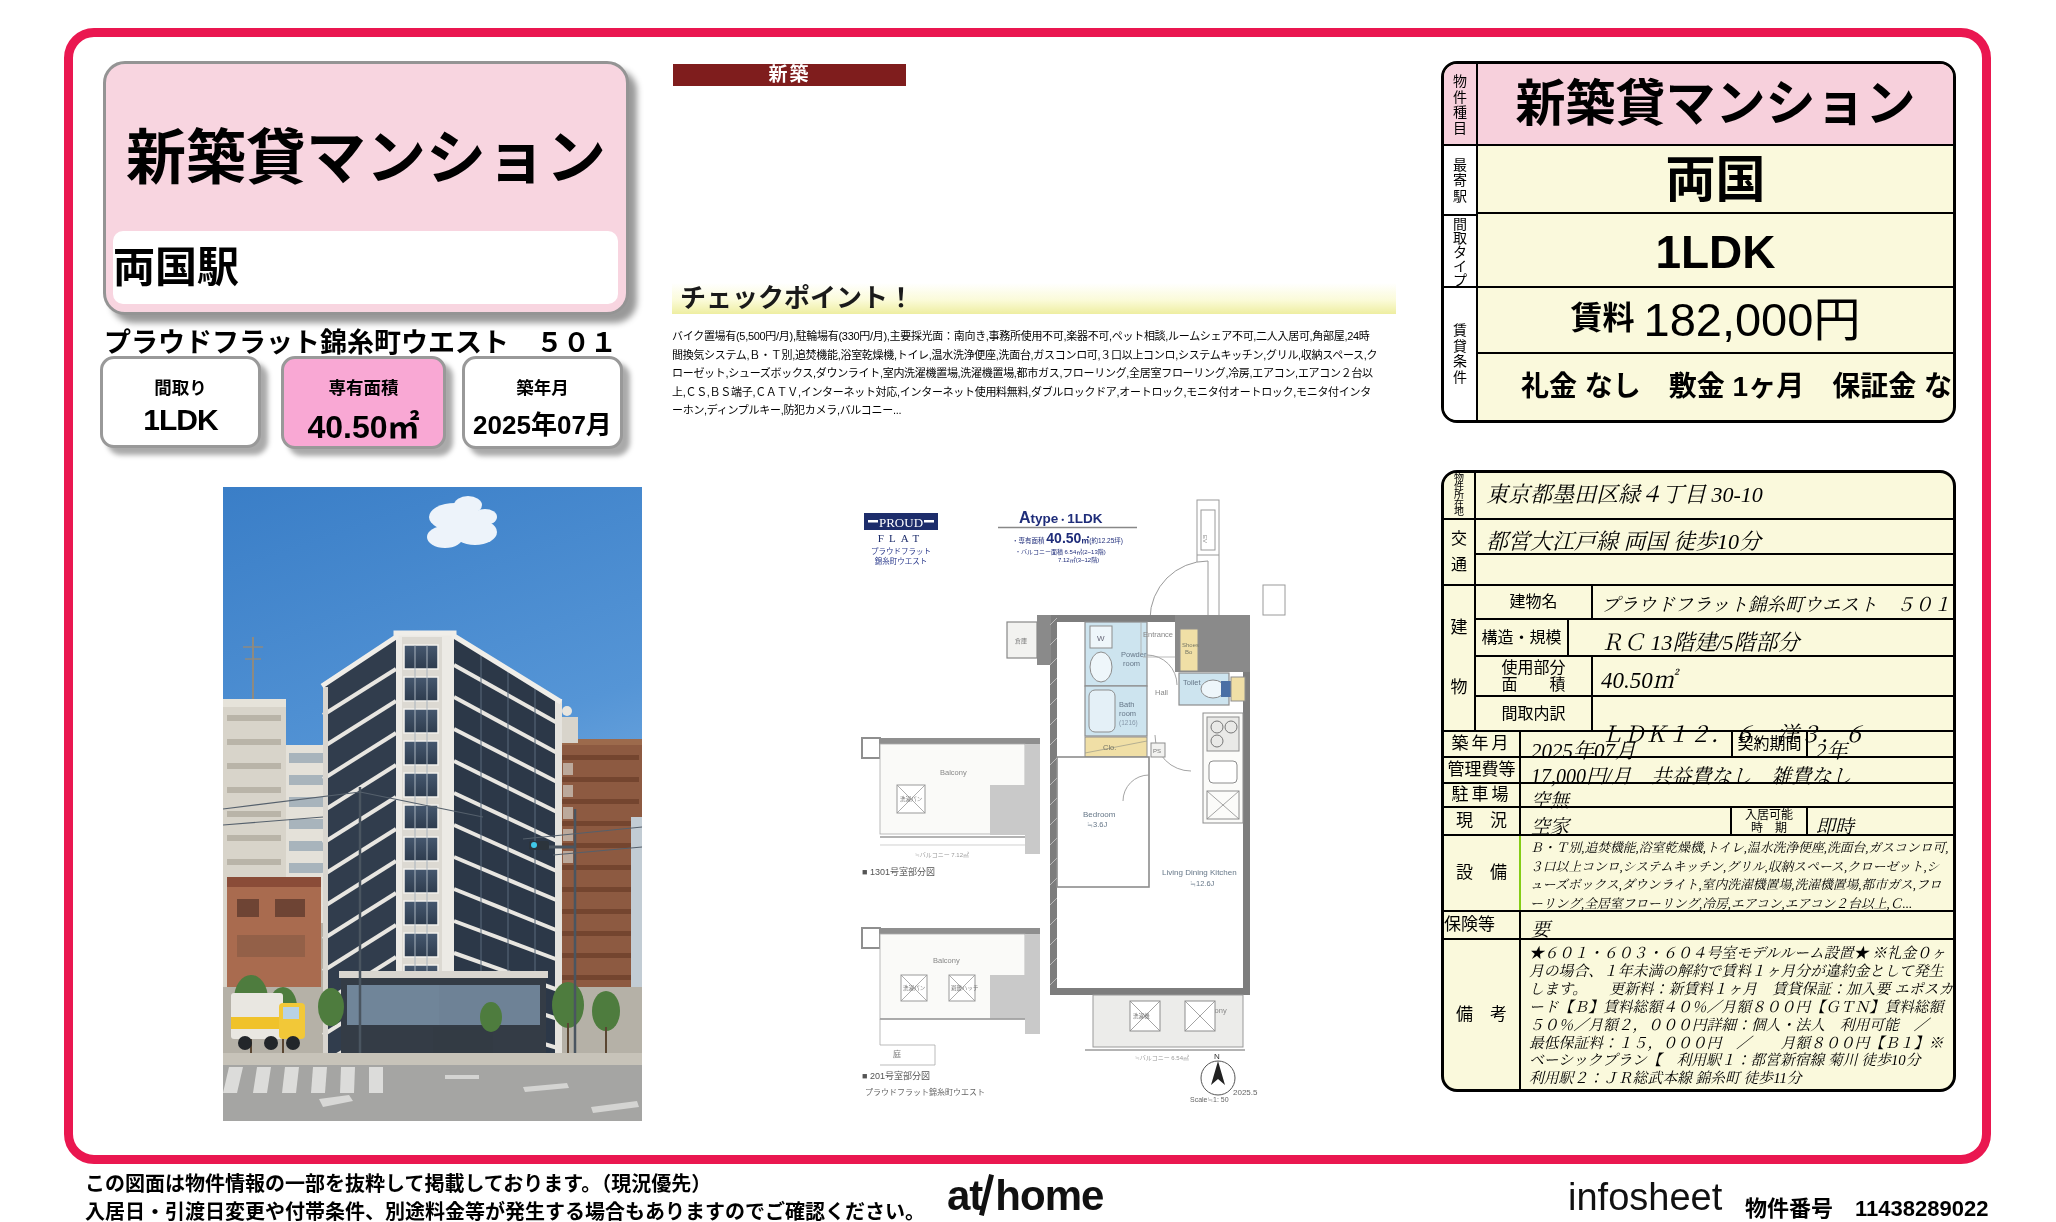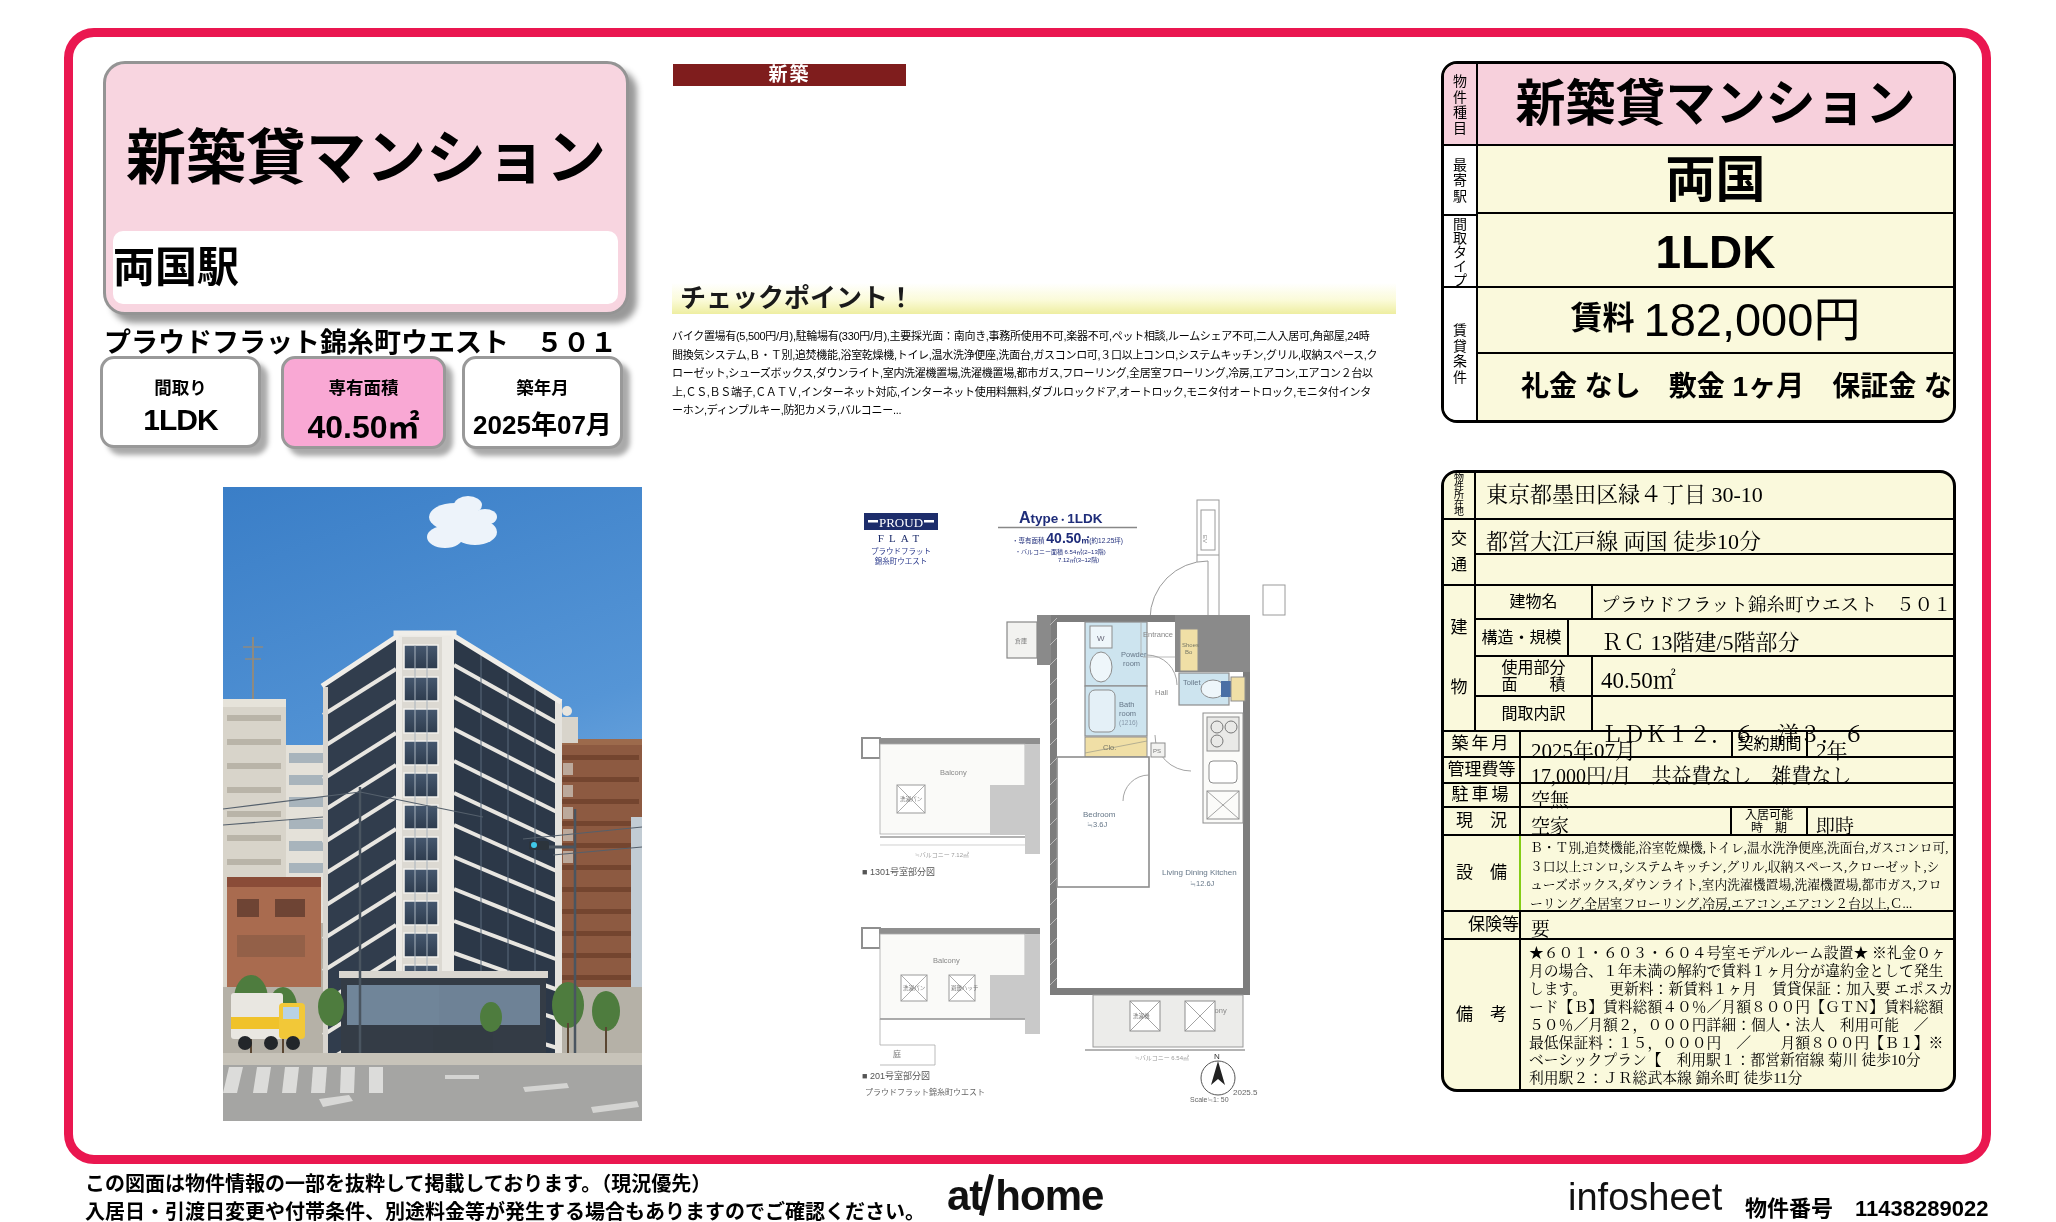--- a/index.html
+++ b/index.html
@@ -1,19 +1,19 @@
 <!DOCTYPE html>
 <html lang="ja"><head>
 <meta charset="utf-8">
 <style>
 html,body{margin:0;padding:0;background:#fff;}
 #page{position:relative;width:2056px;height:1222px;overflow:hidden;background:#fff;
   font-family:"Liberation Sans","Noto Sans CJK JP","Noto Sans JP",sans-serif;}
 .abs{position:absolute;}
-.mincho{font-family:"Liberation Serif","Noto Serif CJK JP","Noto Serif JP",serif;}
+.mincho{font-family:"Liberation Serif","Noto Serif CJK JP","Noto Serif JP",serif;font-style:italic;}
 .vlab{display:flex;flex-direction:column;align-items:center;justify-content:center;}
 </style>
 </head>
 <body>
 <div id="page">
 
 <div class="abs" style="left:64px;top:28px;width:1927px;height:1136px;border:9px solid #ea1750;border-radius:30px;box-sizing:border-box;"></div>
 
 <div class="abs" style="left:103px;top:61px;width:526px;height:254px;background:#f8d5e0;border:3px solid #949494;border-radius:22px;box-sizing:border-box;box-shadow:8px 8px 6px #999;"></div>
 
@@ -582,21 +582,21 @@
   <div class="abs" style="left:286px;top:335px;width:2px;height:26px;background:#000;"></div>
   <div class="abs" style="left:288px;top:335px;width:74px;height:26px;text-align:center;font-size:12px;line-height:13px;padding-top:1px;box-sizing:border-box;">入居可能<br>時　期</div>
   <div class="abs" style="left:362px;top:335px;width:2px;height:26px;background:#000;"></div>
   <div class="abs mincho" style="left:372px;top:338px;font-size:19px;">即時</div>
   <div class="abs" style="left:0;top:361px;width:509px;height:2px;background:#000;"></div>
 
   <div class="abs" style="left:0;top:363px;width:77px;height:74px;border-right:2px solid #84cc16;box-sizing:border-box;text-align:center;line-height:74px;font-size:17px;">設　備</div>
   <div class="abs mincho" style="left:86px;top:366px;font-size:12.8px;line-height:18.5px;white-space:nowrap;">Ｂ・Ｔ別,追焚機能,浴室乾燥機,トイレ,温水洗浄便座,洗面台,ガスコンロ可,<br>３口以上コンロ,システムキッチン,グリル,収納スペース,クローゼット,シ<br>ューズボックス,ダウンライト,室内洗濯機置場,洗濯機置場,都市ガス,フロ<br>ーリング,全居室フローリング,冷房,エアコン,エアコン２台以上,Ｃ...</div>
   <div class="abs" style="left:0;top:437px;width:509px;height:2px;background:#000;"></div>
 
-  <div class="abs" style="left:0;top:439px;width:77px;height:41px;border-right:2px solid #000;box-sizing:border-box;text-align:right;line-height:26px;font-size:17px;">保険等</div>
+  <div class="abs" style="left:0;top:439px;width:77px;height:41px;border-right:2px solid #000;box-sizing:border-box;text-align:left;line-height:26px;font-size:17px;">保険等</div>
   <div class="abs mincho" style="left:87px;top:441px;font-size:19px;">要</div>
   <div class="abs" style="left:0;top:465px;width:509px;height:2px;background:#000;"></div>
 
   <div class="abs" style="left:0;top:467px;width:77px;height:149px;border-right:2px solid #000;box-sizing:border-box;text-align:center;line-height:149px;font-size:17px;">備　考</div>
   <div class="abs mincho" style="left:85px;top:472px;font-size:14.8px;line-height:17.9px;white-space:nowrap;">★６０１・６０３・６０４号室モデルルーム設置★ ※礼金０ヶ<br>月の場合、１年未満の解約で賃料１ヶ月分が違約金として発生<br>します。　　更新料：新賃料１ヶ月　賃貸保証：加入要 エポスカ<br>ード【Ｂ】賃料総額４０％／月額８００円【ＧＴＮ】賃料総額<br>５０％／月額２，０００円詳細：個人・法人　利用可能　／<br>最低保証料：１５，０００円　／　　月額８００円【Ｂ１】※<br>ベーシックプラン【　利用駅１：都営新宿線 菊川 徒歩10分<br>利用駅２：ＪＲ総武本線 錦糸町 徒歩11分</div>
 </div>
 
 <div class="abs" style="left:85px;top:1170px;font-size:20px;font-weight:bold;line-height:28px;">この図面は物件情報の一部を抜粋して掲載しております。（現況優先）<br>入居日・引渡日変更や付帯条件、別途料金等が発生する場合もありますのでご確認ください。</div>
 
 <div class="abs" style="left:947px;top:1172px;font-size:42px;font-weight:bold;letter-spacing:-1px;color:#111;">at<span style="display:inline-block;width:13px;position:relative;"><span style="position:absolute;left:2px;top:-36px;width:5px;height:42px;background:#111;transform:rotate(14deg);"></span></span>home</div>

